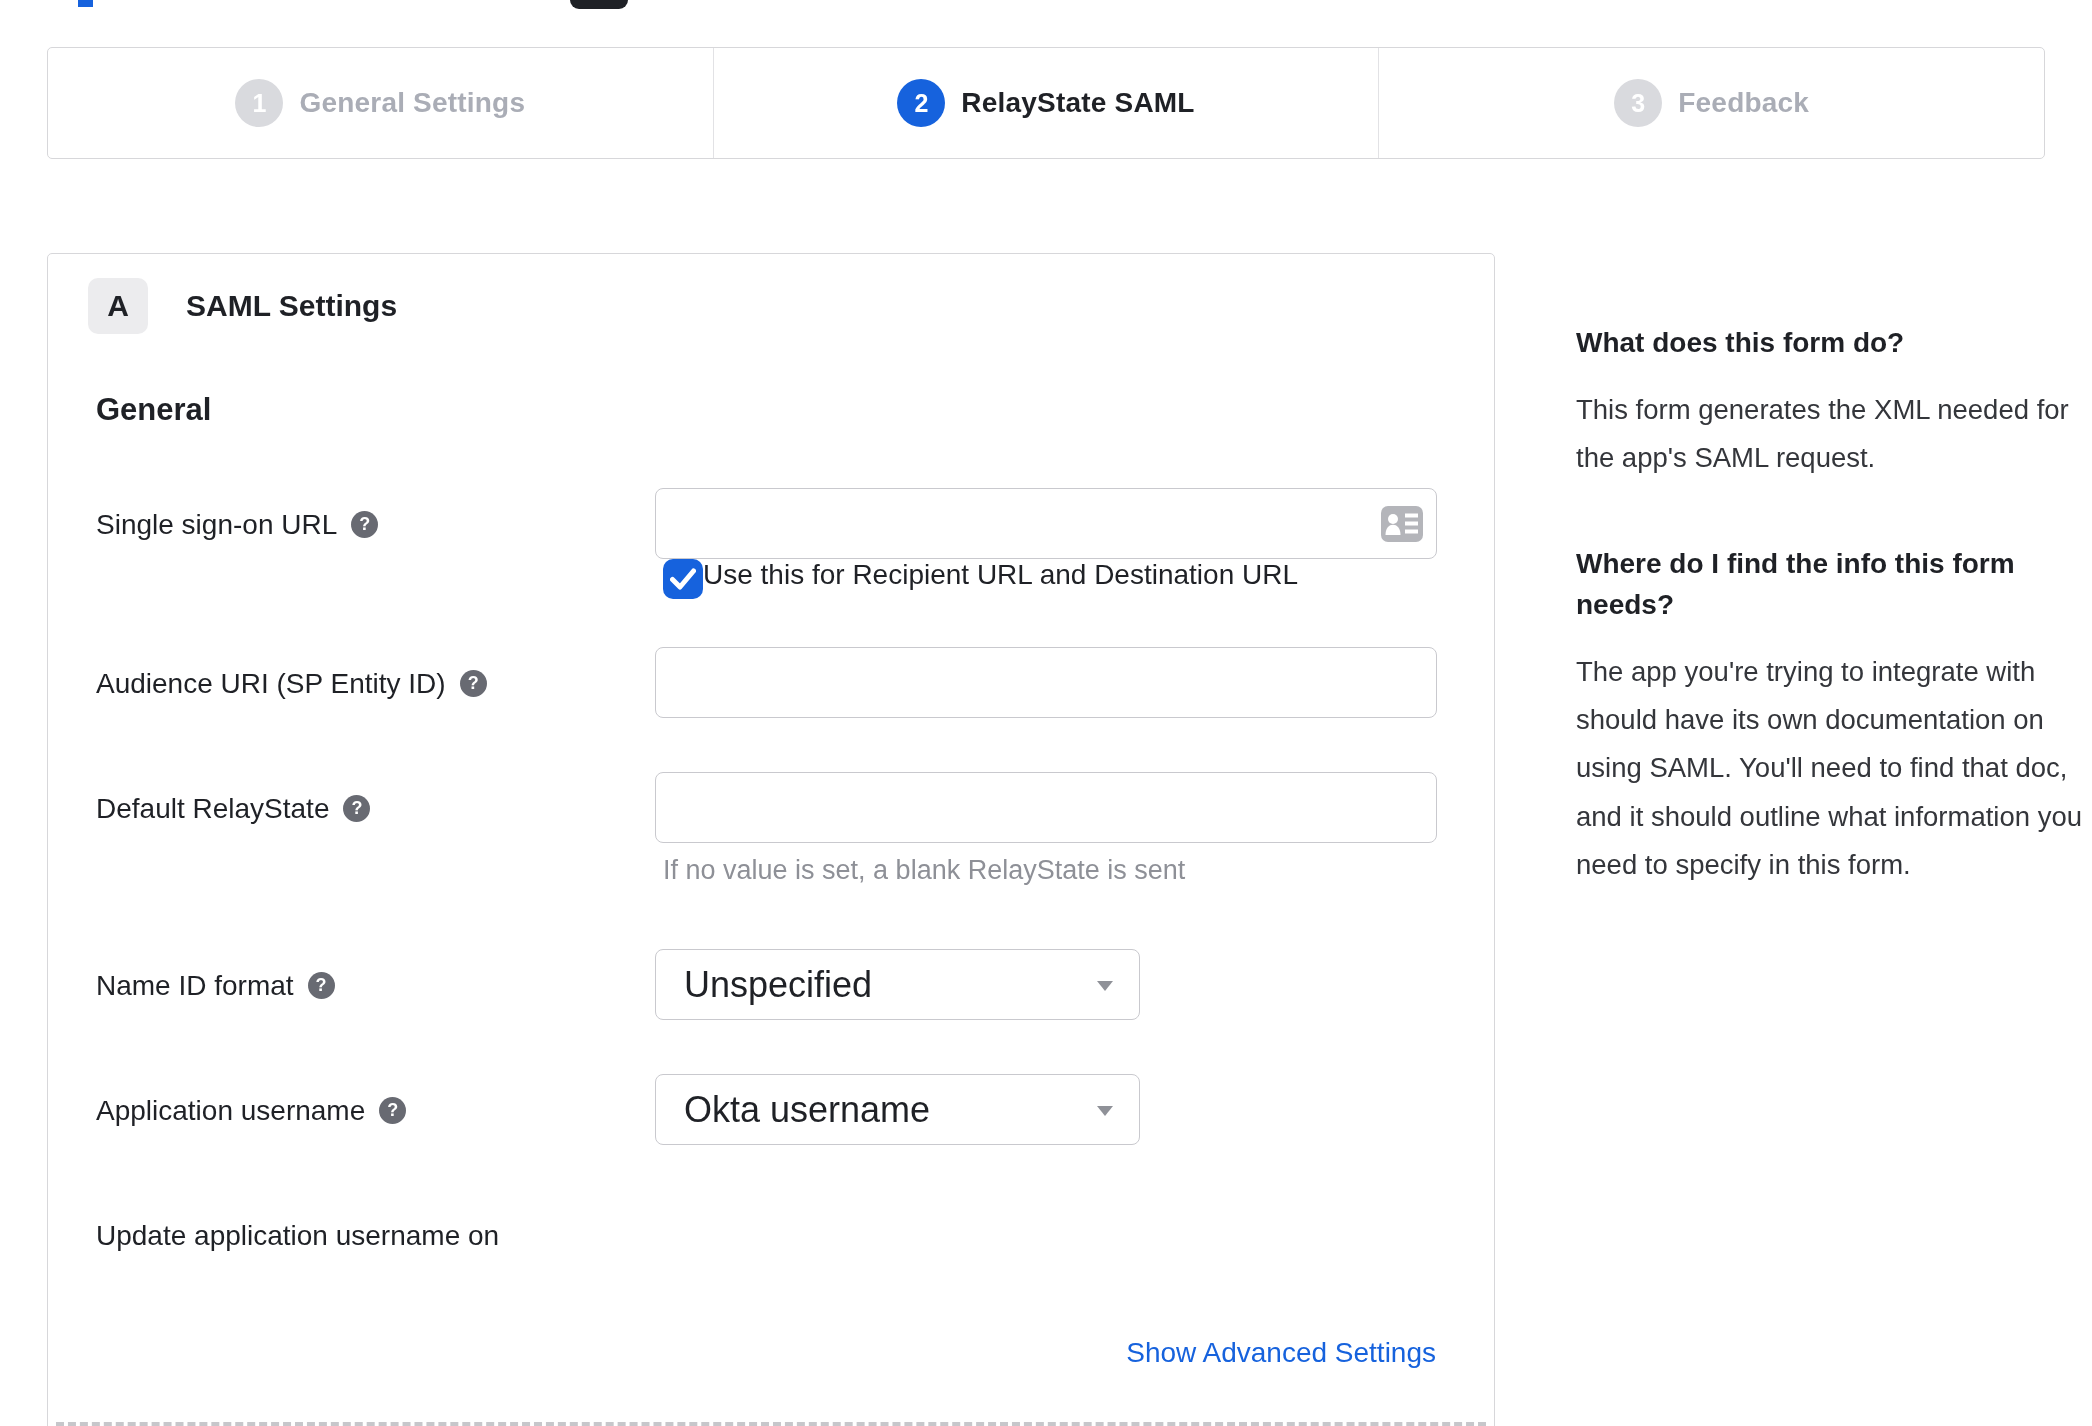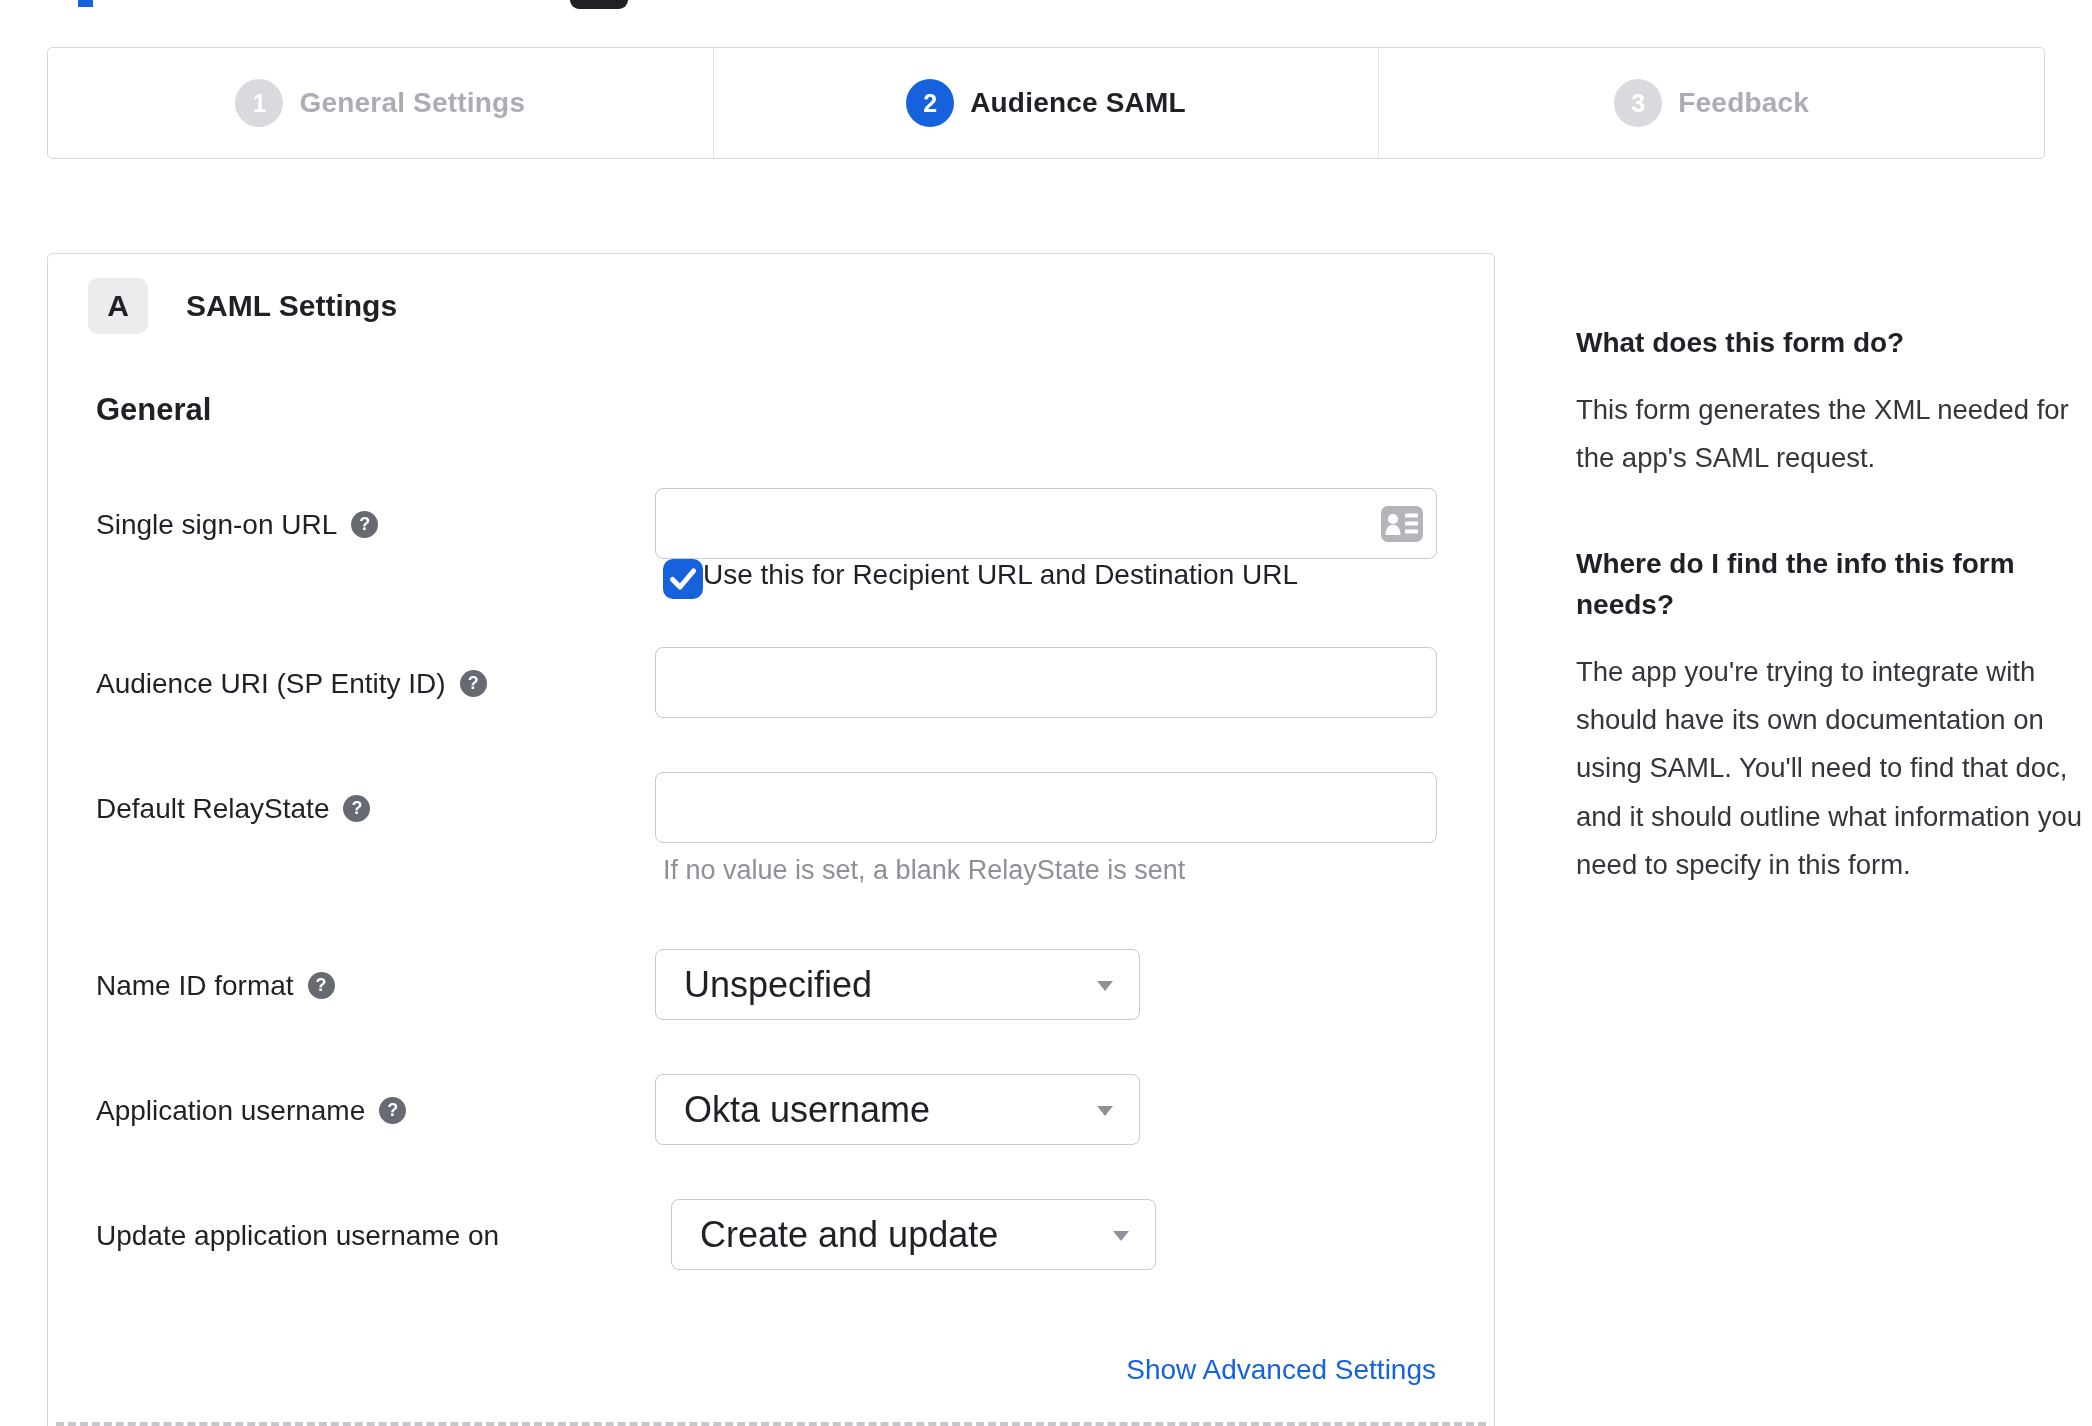--- a/index.html
+++ b/index.html
@@ -129,21 +129,21 @@
 <div class="frag-blue"></div>
 <div class="frag-dark"></div>
 
 <div class="stepper">
   <div class="step">
     <span class="step-circle">1</span>
     <span class="step-label">General Settings</span>
   </div>
   <div class="step active">
     <span class="step-circle">2</span>
-    <span class="step-label">Audience SAML</span>
+    <span class="step-label">RelayState SAML</span>
   </div>
   <div class="step">
     <span class="step-circle">3</span>
     <span class="step-label">Feedback</span>
   </div>
 </div>
 
 <div class="panel">
 
   <div class="panel-header">
@@ -222,24 +222,20 @@
     <div class="select-box">
       <span>Okta username</span>
       <span class="caret"></span>
     </div>
   </div>
 
   <div class="form-row row-update">
     <div class="label-col">
       <span class="label-text">Update application username on</span>
     </div>
-    <div class="select-box">
-      <span>Create and update</span>
-      <span class="caret"></span>
-    </div>
   </div>
 
   <div class="advanced-row">
     <a class="advanced-link" href="#">Show Advanced Settings</a>
   </div>
 
   <div class="dashed-sep"></div>
 </div>
 
 <aside class="help-col">

